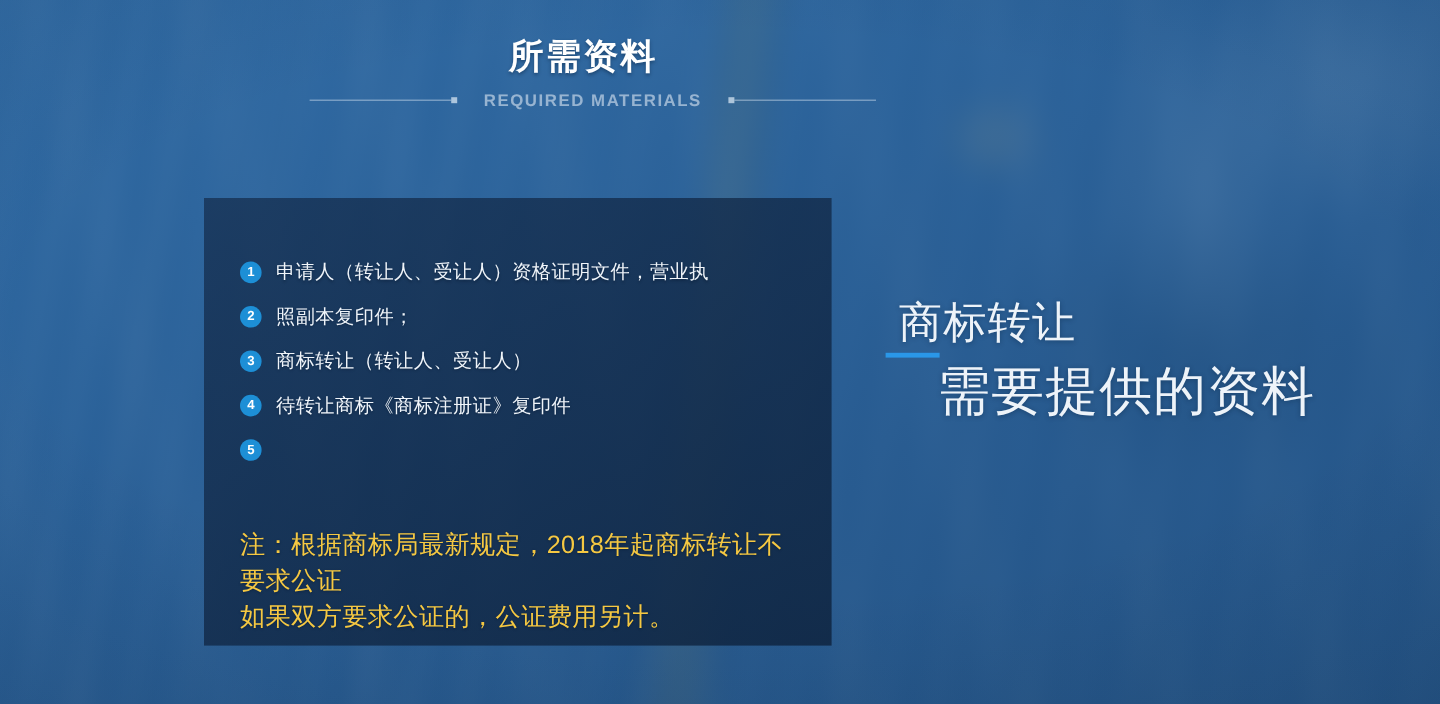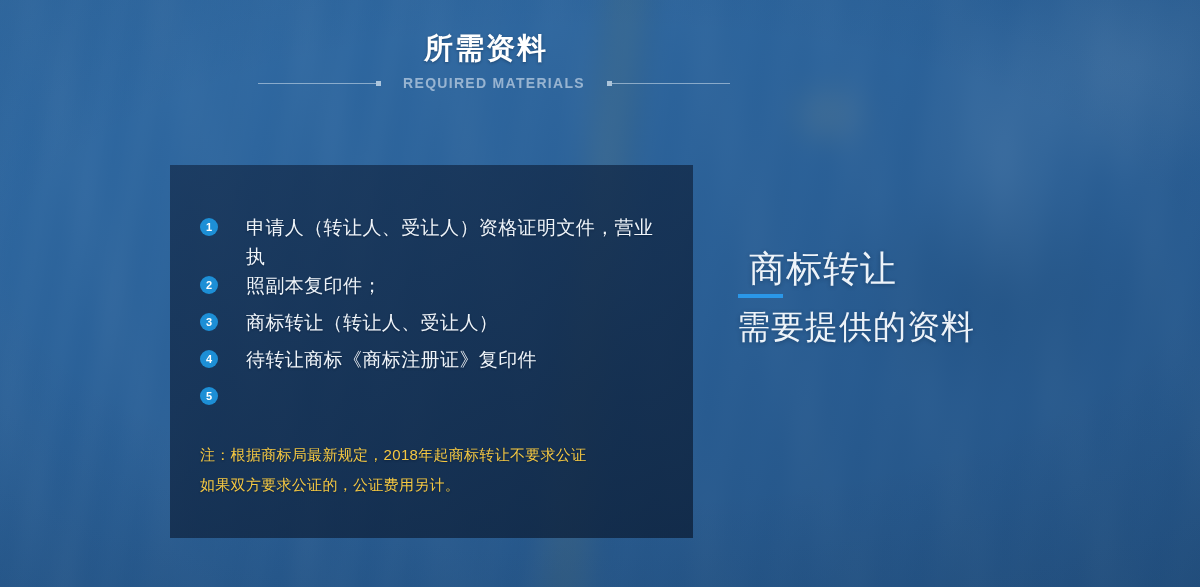--- a/index.html
+++ b/index.html
@@ -161,34 +161,34 @@
     border-radius: 50%;
     background: #1d8fd6;
     color: #ffffff;
     font-size: 11px;
     font-weight: bold;
     line-height: 18px;
     text-align: center;
     margin-top: 5px;
   }
   .item-text {
-    margin-left: 28px;
-    font-size: 19px;
+    margin-left: 12px;
+    font-size: 16px;
     color: #f0f5fa;
     line-height: 29px;
     letter-spacing: .4px;
     text-shadow: 0 1px 2px rgba(6,22,44,.45);
   }
   .item-text .wrap-line { display: block; }
 
   .note {
     position: absolute;
     left: 30px; top: 275px;
     width: 470px;
-    font-size: 15px;
+    font-size: 21px;
     color: #f5c842;
     line-height: 30px;
     letter-spacing: .3px;
     text-shadow: 0 1px 2px rgba(6,22,44,.45);
   }
   .note-line { display: block; }
 
   
   .right-block {
     position: absolute;
@@ -204,26 +204,27 @@
     text-shadow: 0 1px 4px rgba(8,30,58,.40);
     margin-left: 12px;
   }
   .accent-bar {
     width: 45px;
     height: 4px;
     background: #2a97e8;
     margin: 3px 0 6px 1px;
   }
   .right-line2 {
-    font-size: 33px;
+    font-size: 44px;
     font-weight: normal;
     color: #edf3f9;
     line-height: 46px;
     letter-spacing: 1px;
     text-shadow: 0 1px 4px rgba(8,30,58,.40);
+    margin-left: 44px;
   }
 </style>
 </head>
 <body>
 
 <div class="stage">
 
   <div class="bg-photo"></div>
   <div class="bg-spines"></div>
   <div class="bg-warmband"></div>

